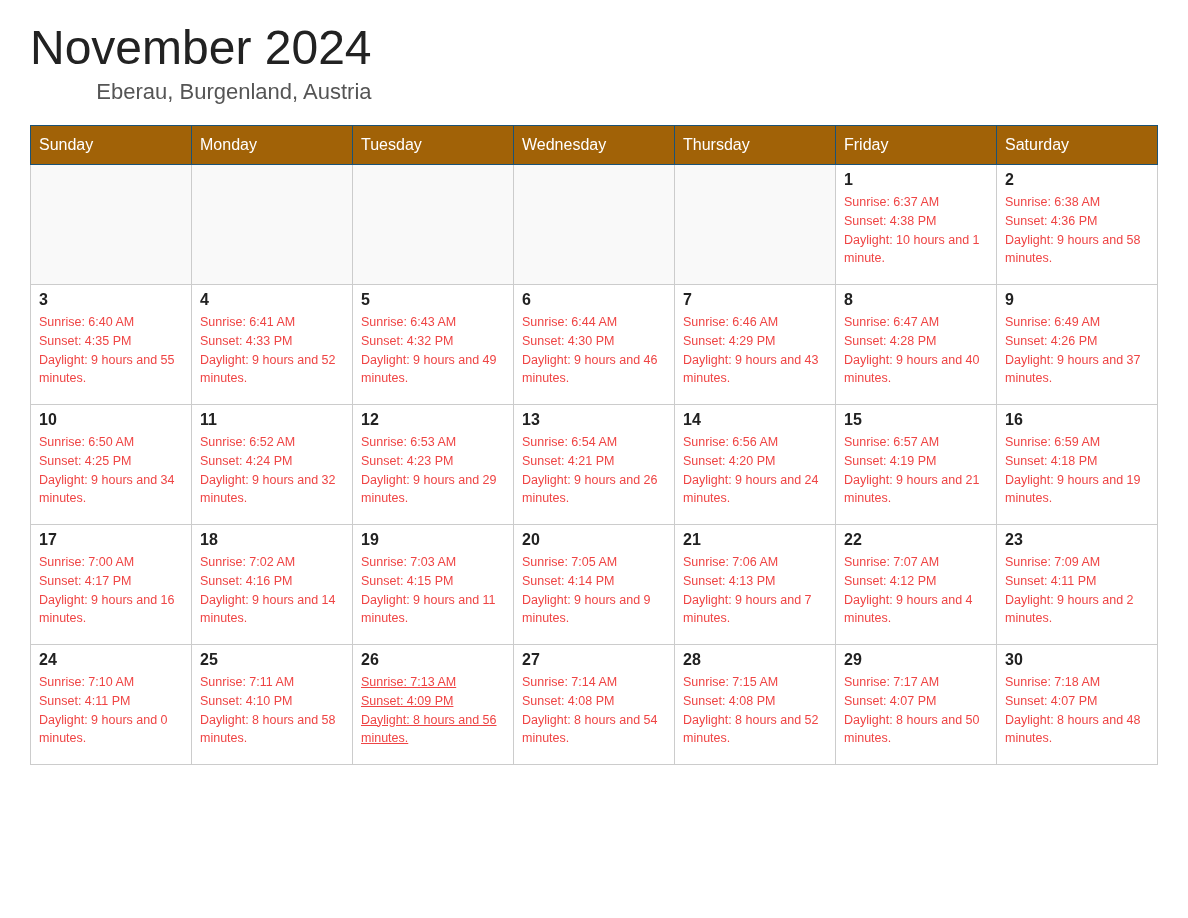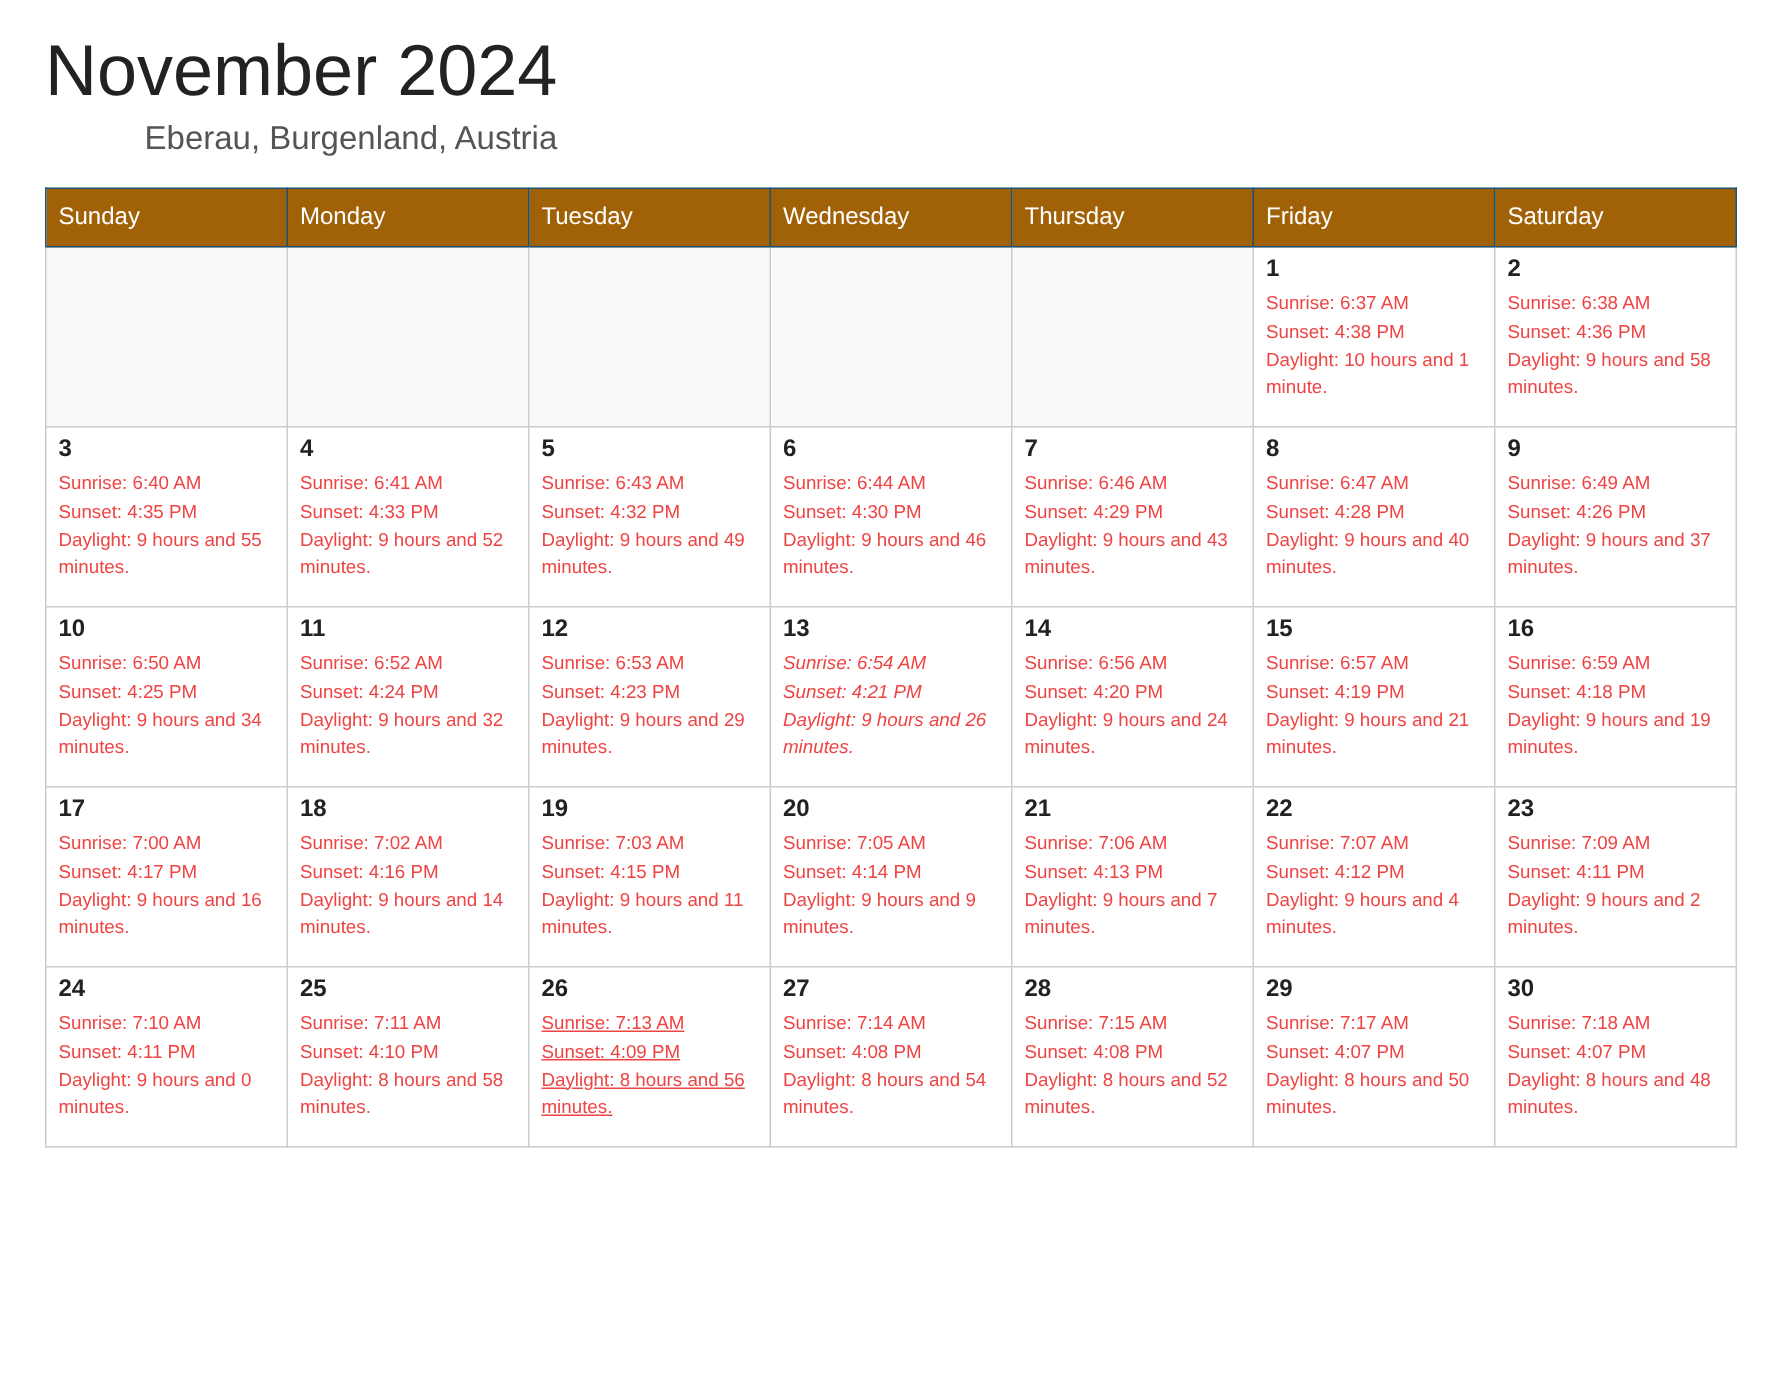--- a/index.html
+++ b/index.html
@@ -203,21 +203,21 @@
 Daylight: 9 hours and 32 minutes.</div>
         </td>
         <td>
           <div class="day-num">12</div>
           <div class="day-info" style="white-space: pre-line;">Sunrise: 6:53 AM
 Sunset: 4:23 PM
 Daylight: 9 hours and 29 minutes.</div>
         </td>
         <td>
           <div class="day-num">13</div>
-          <div class="day-info" style="white-space: pre-line; font-style: italic;">Sunrise: 6:54 AM
+          <div class="day-info" style="white-space: pre-line;">Sunrise: 6:54 AM
 Sunset: 4:21 PM
 Daylight: 9 hours and 26 minutes.</div>
         </td>
         <td>
           <div class="day-num">14</div>
           <div class="day-info" style="white-space: pre-line;">Sunrise: 6:56 AM
 Sunset: 4:20 PM
 Daylight: 9 hours and 24 minutes.</div>
         </td>
         <td>

